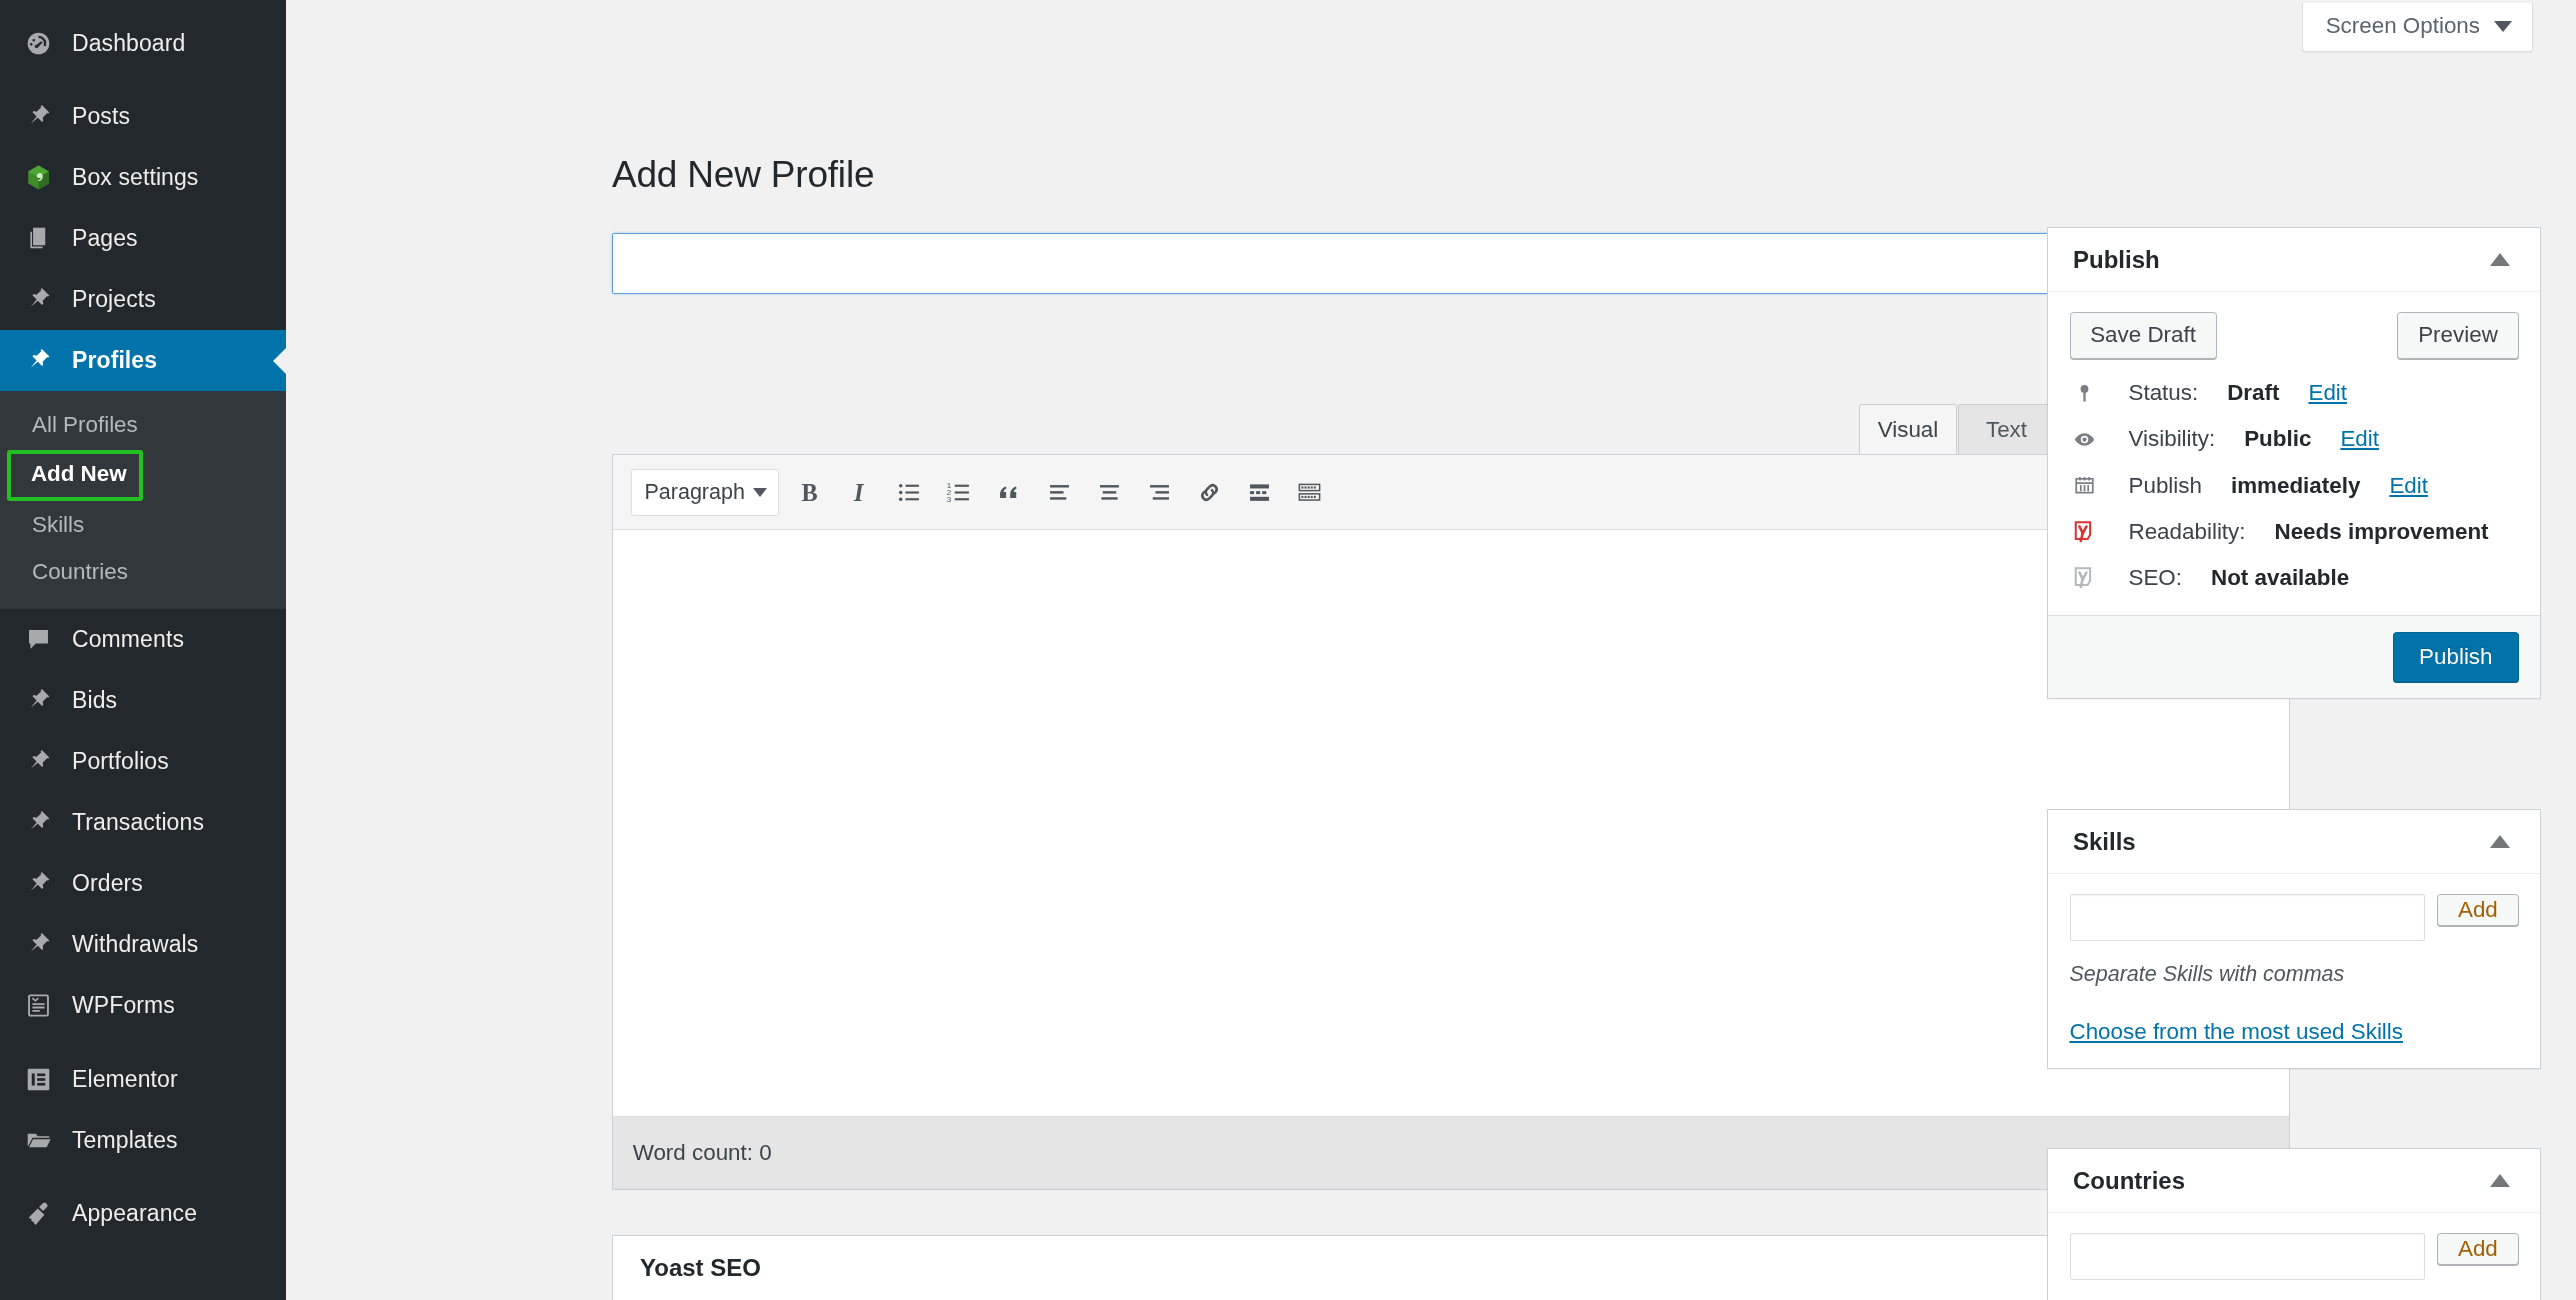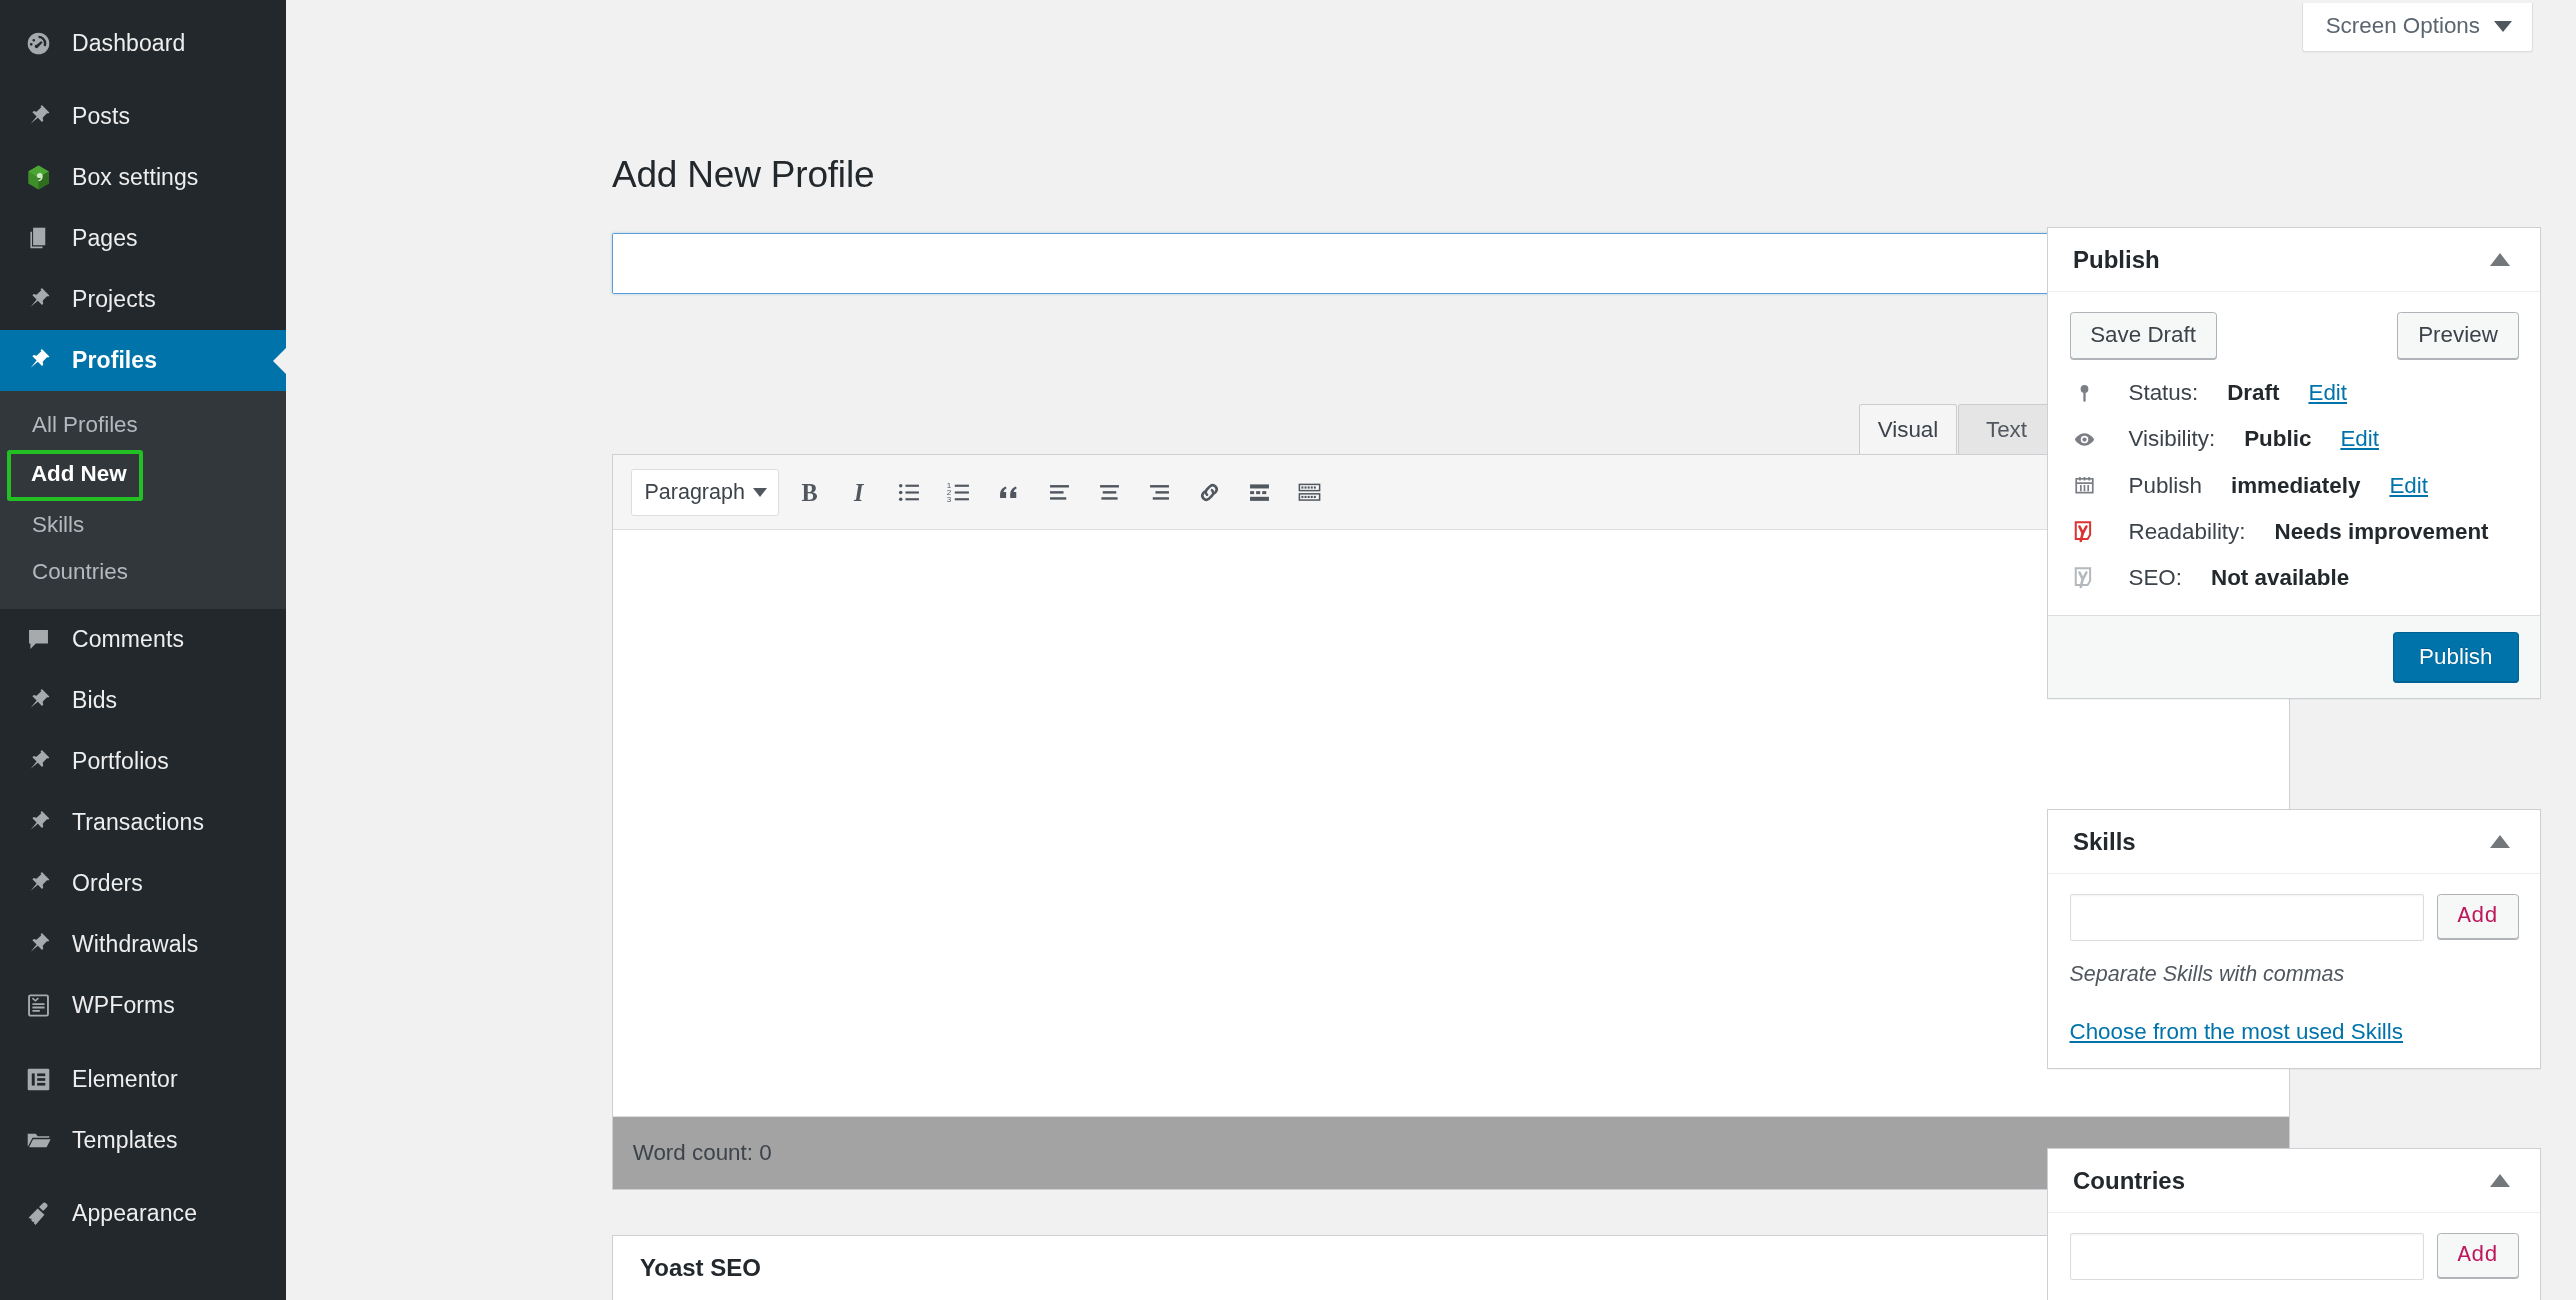--- a/index.html
+++ b/index.html
@@ -130,21 +130,21 @@
     cursor: pointer; border-radius: 1.8px;
   }
   .tb-btn svg { display:block; }
   #fullscreen-btn {
     position: absolute; right: 18px; top: 12.5px;
     width: 50px; height: 50px; display: flex;
     align-items: center; justify-content: center; cursor: pointer;
   }
   #ed-body { height: 586px; background: #fff; cursor: text; }
   #ed-status {
-    height: 73px; background: #a3a3a3; border-top: 0.9px solid #ddd;
+    height: 73px; background: #e5e5e5; border-top: 0.9px solid #ddd;
     display: flex; align-items: center; padding-left: 19.7px;
     font-size: 22.4px; color: #3c434a;
   }
 
   
   #yoast-box {
     position: absolute; left: 326px; top: 1235px;
     width: 1678px; height: 66px;
     background: #fff; border: 0.9px solid #ccd0d4;
     display: flex; align-items: center; padding: 0 27px;
@@ -204,23 +204,23 @@
   .tax-row { display: flex; gap: 12.5px; }
   .tax-input {
     flex: 1; height: 47px; border: 0.9px solid #dcdcde;
     background: #fff; font-size: 21.5px; padding: 0 10.7px;
     outline: none; border-radius: 1.8px;
     font-family: "Liberation Sans", sans-serif;
     box-shadow: inset 0 0.9px 1.8px rgba(0,0,0,.05);
   }
   .tax-add {
     background: #f6f7f7; border: 0.9px solid #b0b3b7;
-    border-radius: 3.6px; color: #be185d; font-size: 22.4px;
-    padding: 0 19.7px; cursor: pointer; height: 45px;
-    font-family: Liberation Mono, monospace;
+    border-radius: 3.6px; color: #a16207; font-size: 22.4px;
+    padding: 0 19.7px; cursor: pointer; height: 32px;
+    font-family: Liberation Sans, sans-serif;
     box-shadow: 0 0.9px 0 #b0b3b7;
   }
   .tax-hint {
     margin-top: 21.5px; font-size: 21.5px; font-style: italic; color: #50575e;
   }
   .tax-link {
     display: block; margin-top: 32px; font-size: 22.4px;
     color: #0073aa; text-decoration: underline; cursor: pointer;
   }
 </style>

